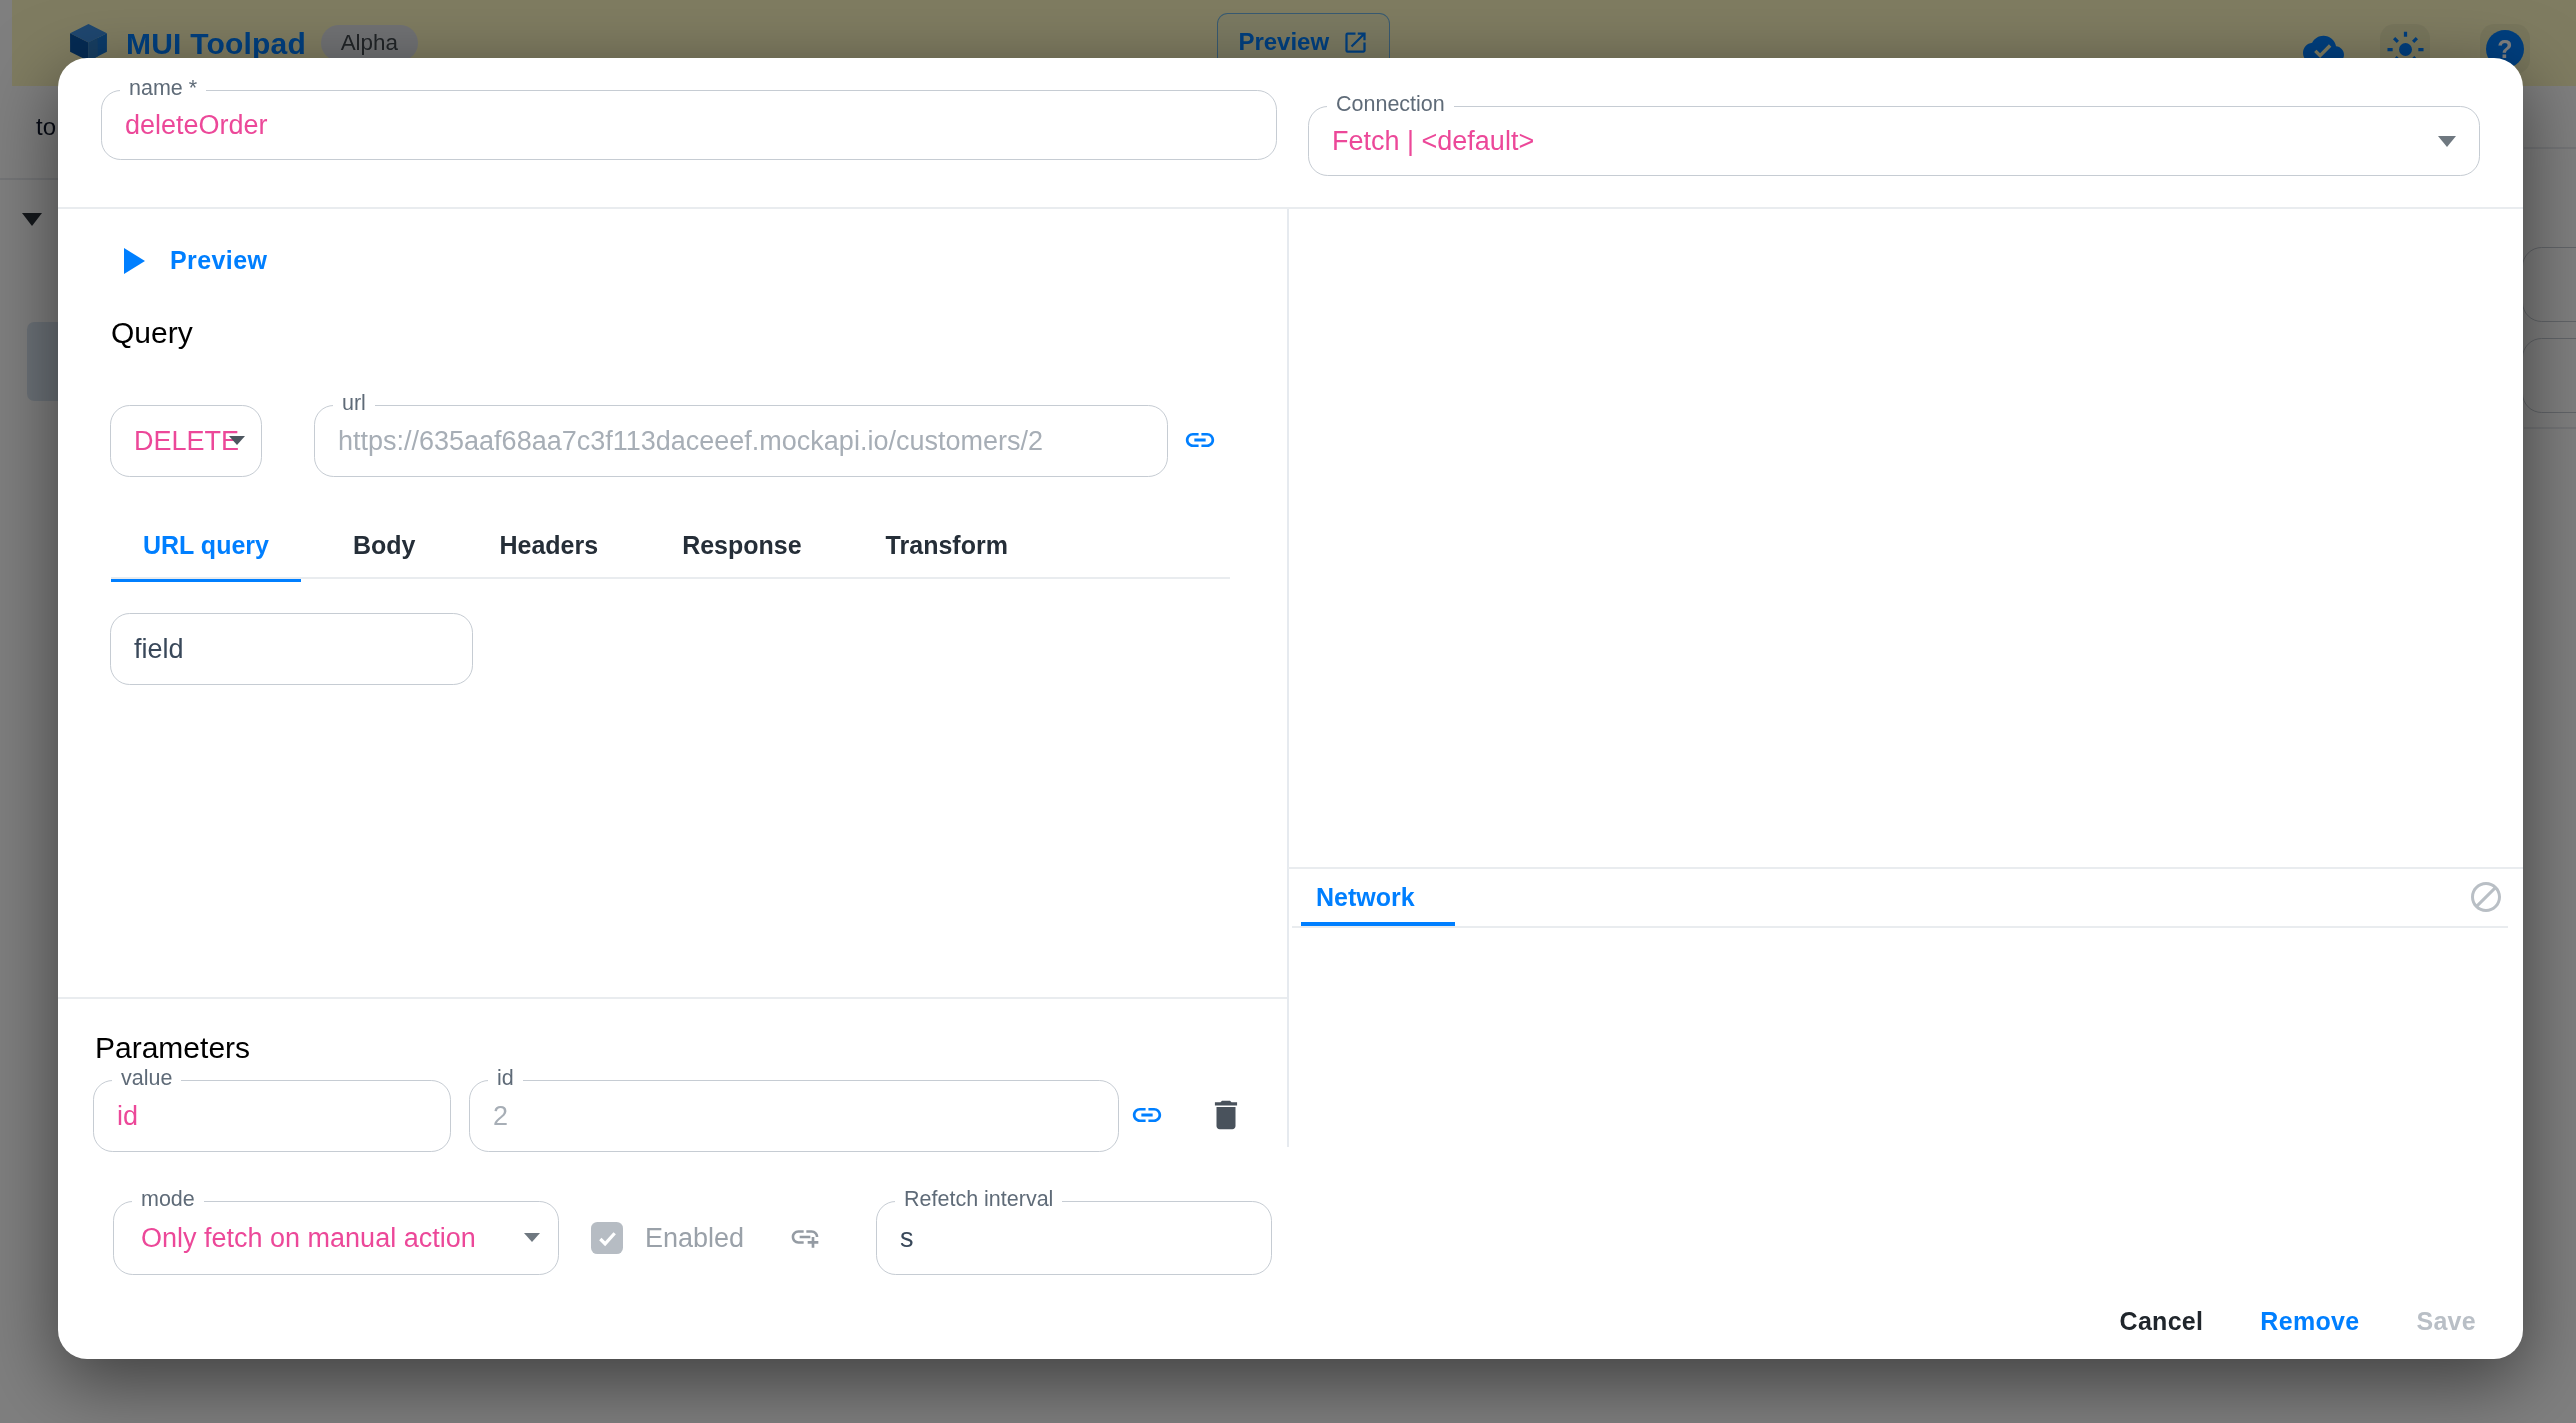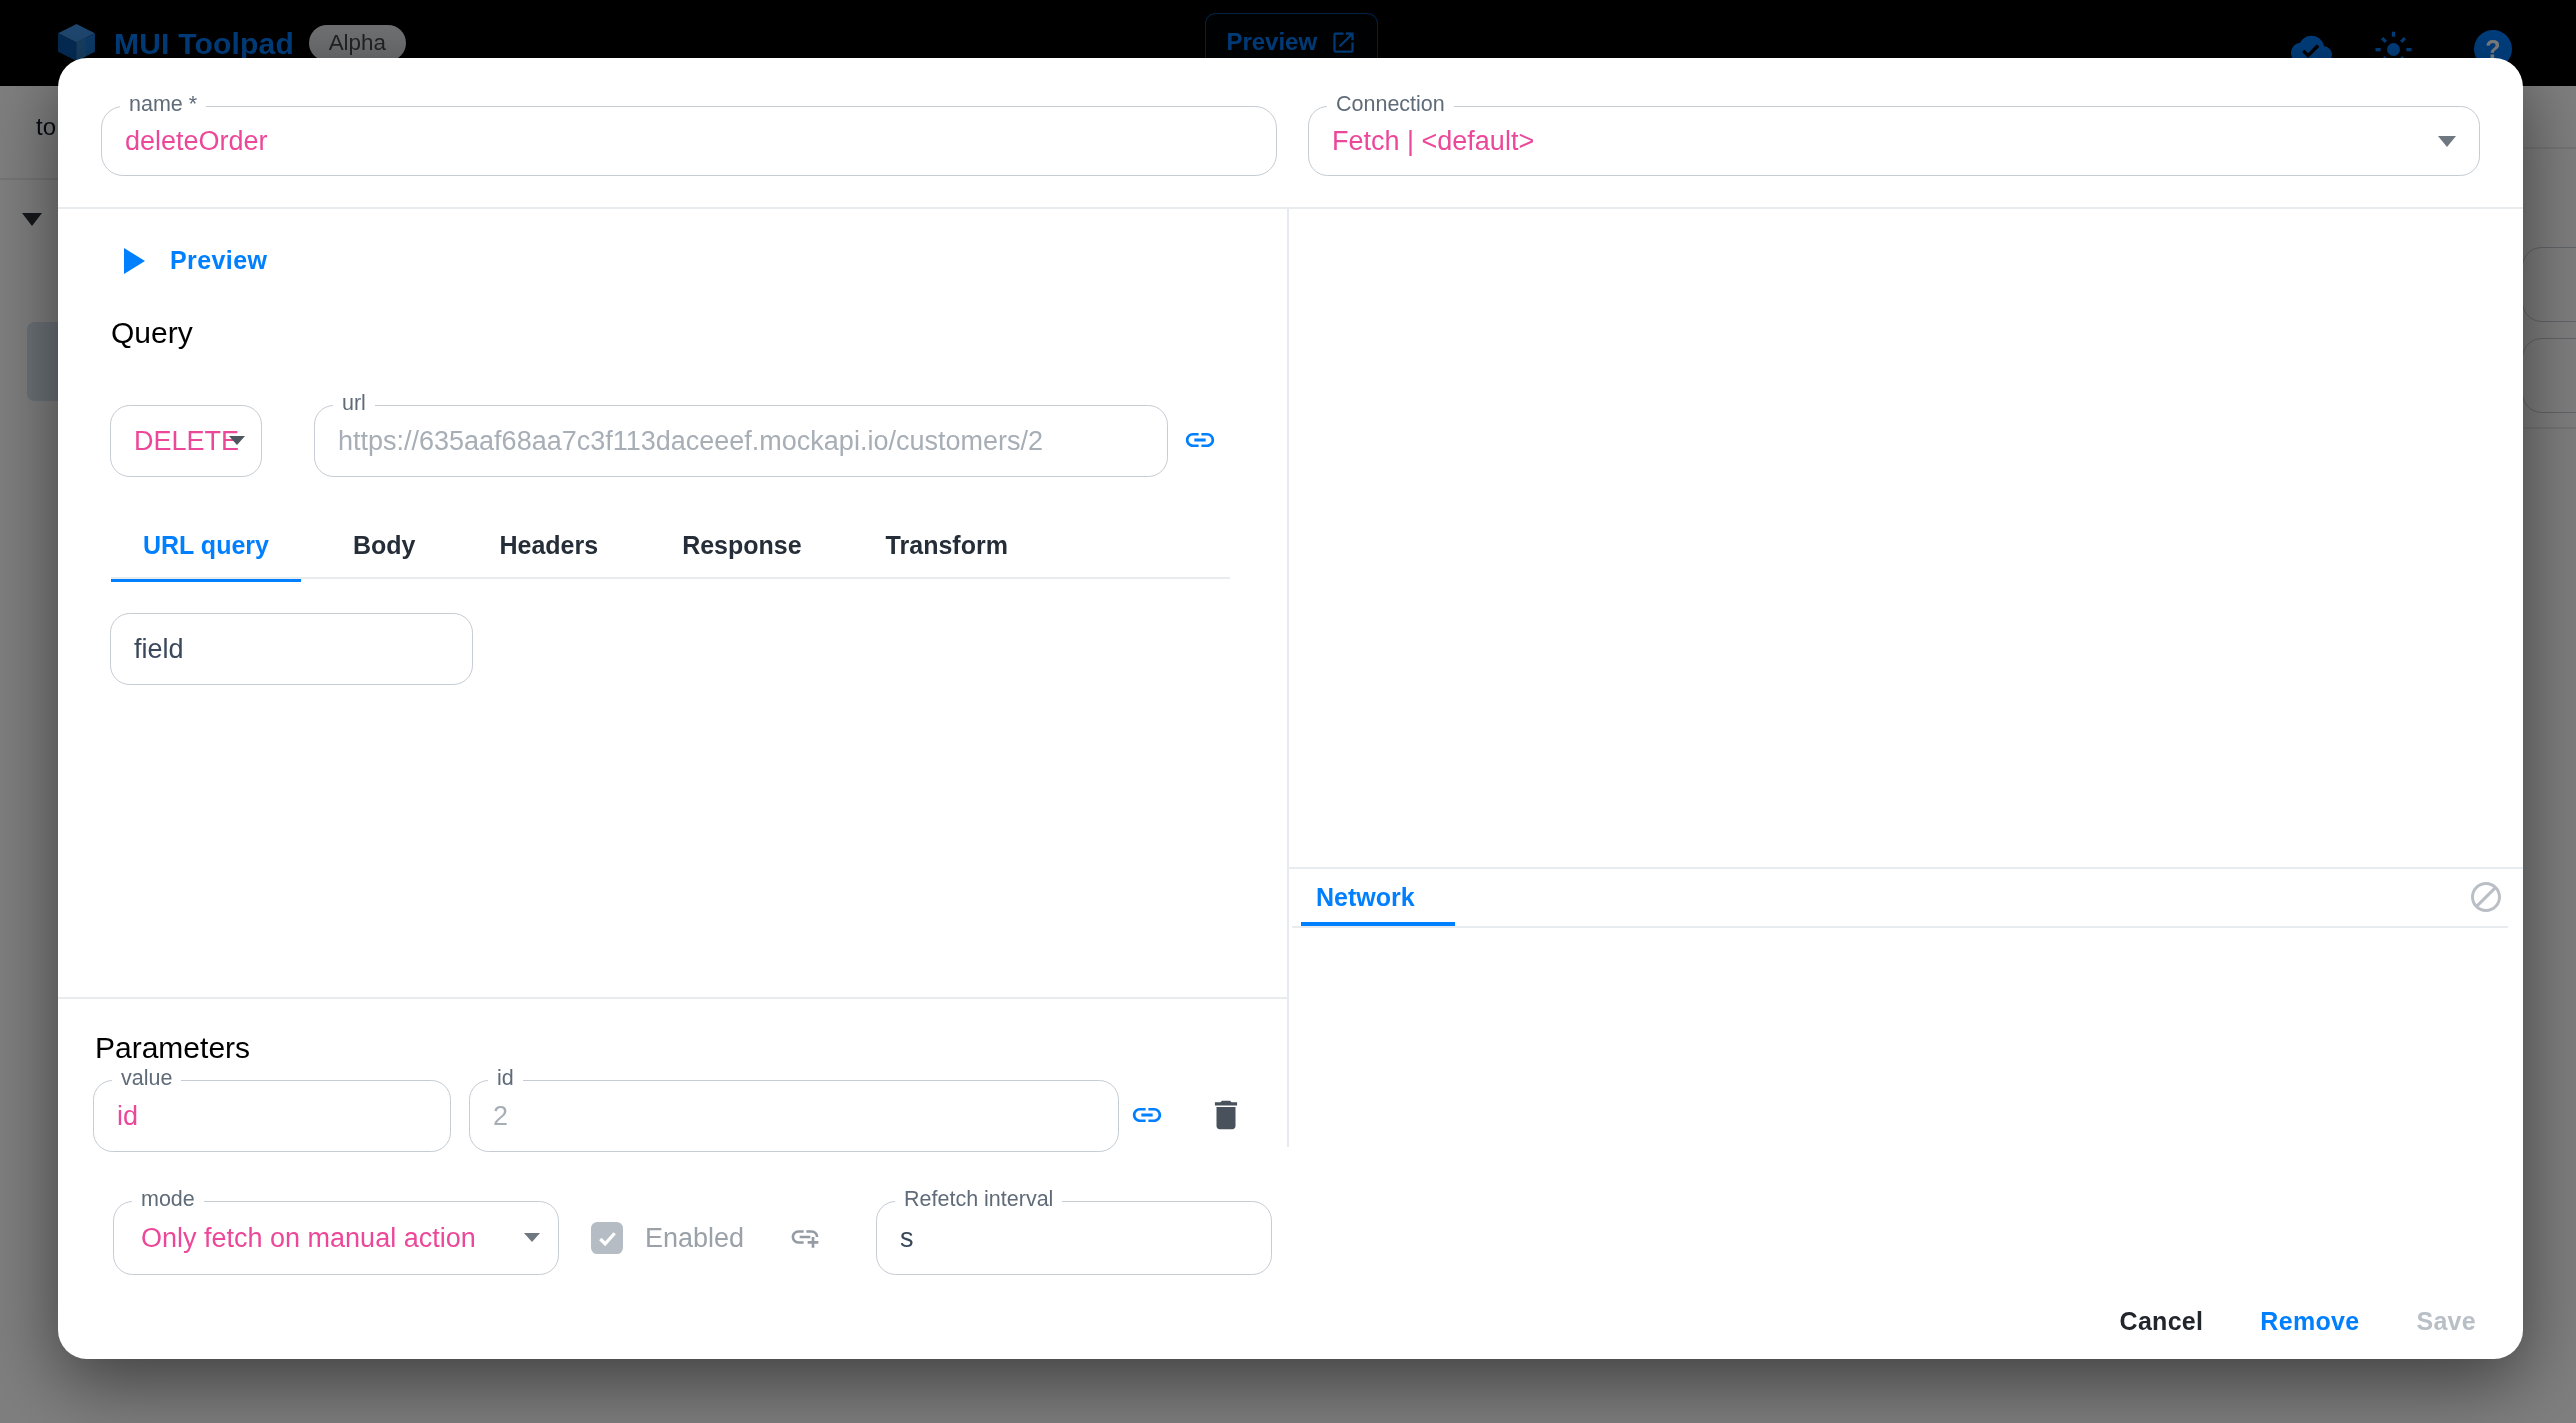--- a/index.html
+++ b/index.html
@@ -1,20 +1,20 @@
 <!DOCTYPE html>
 <html style="font-size:14.3px"><head>
 <meta charset="utf-8">
 <style>
   html,body{margin:0;padding:0;background:#444;}
   .stage{position:relative;width:2576px;height:1424px;overflow:hidden;
          font-family:"Liberation Sans",sans-serif;background:#fff;}
   
   .app{position:absolute;inset:0;background:#fff;}
-  .appbar{position:absolute;left:0;top:0;right:0;height:86px;background:#000000;}
+  .appbar{position:absolute;left:12px;top:0;right:0;height:86px;background:#fef9c3;}
   .logo{position:absolute;left:57px;top:23px;width:39px;height:39px;}
   .app-title{position:absolute;left:114px;top:27px;font-size:30px;font-weight:700;color:#007FFF;letter-spacing:0.2px;}
   .alpha-chip{position:absolute;left:309px;top:25px;height:36px;line-height:36px;padding:0 19.7px;
               background:#e2e5e9;border-radius:18px;font-size:22.4px;color:#42494f;}
   .preview-top{position:absolute;left:1205px;top:12.5px;width:171px;height:57px;border:1.8px solid rgba(0,127,255,.55);
                border-radius:10.7px;display:flex;align-items:center;justify-content:center;gap:12.5px;
                color:#007FFF;font-size:24px;font-weight:600;background:rgba(0,127,255,.03);}
   .iconbtn{position:absolute;top:24px;width:50px;height:50px;border-radius:14.3px;
            display:flex;align-items:center;justify-content:center;}
   .iconbtn.haze{background:rgba(0,0,0,.05);}
@@ -106,21 +106,21 @@
     <div class="frag-div" style="left:2524px;top:147px;width:52px;"></div>
     <div class="frag-box" style="left:2522px;top:247px;"></div>
     <div class="frag-box" style="left:2522px;top:338px;"></div>
     <div class="frag-div" style="left:2524px;top:427px;width:52px;"></div>
   </div>
 
   <div class="overlay"></div>
 
   <div class="dialog">
 
-    <div class="ofield" style="left:43px;top:48px;width:1174px;height:68px;border-radius:22px;">
+    <div class="ofield" style="left:43px;top:32px;width:1174px;height:68px;">
       <span class="flabel">name *</span>
       <div class="fvalue">deleteOrder</div>
     </div>
     <div class="ofield" style="left:1250px;top:48px;width:1170px;height:68px;">
       <span class="flabel">Connection</span>
       <div class="fvalue">Fetch | &lt;default&gt;</div>
       <div class="caret"></div>
     </div>
 
     <div class="hdiv" style="left:0;top:149px;width:2465px;"></div>

